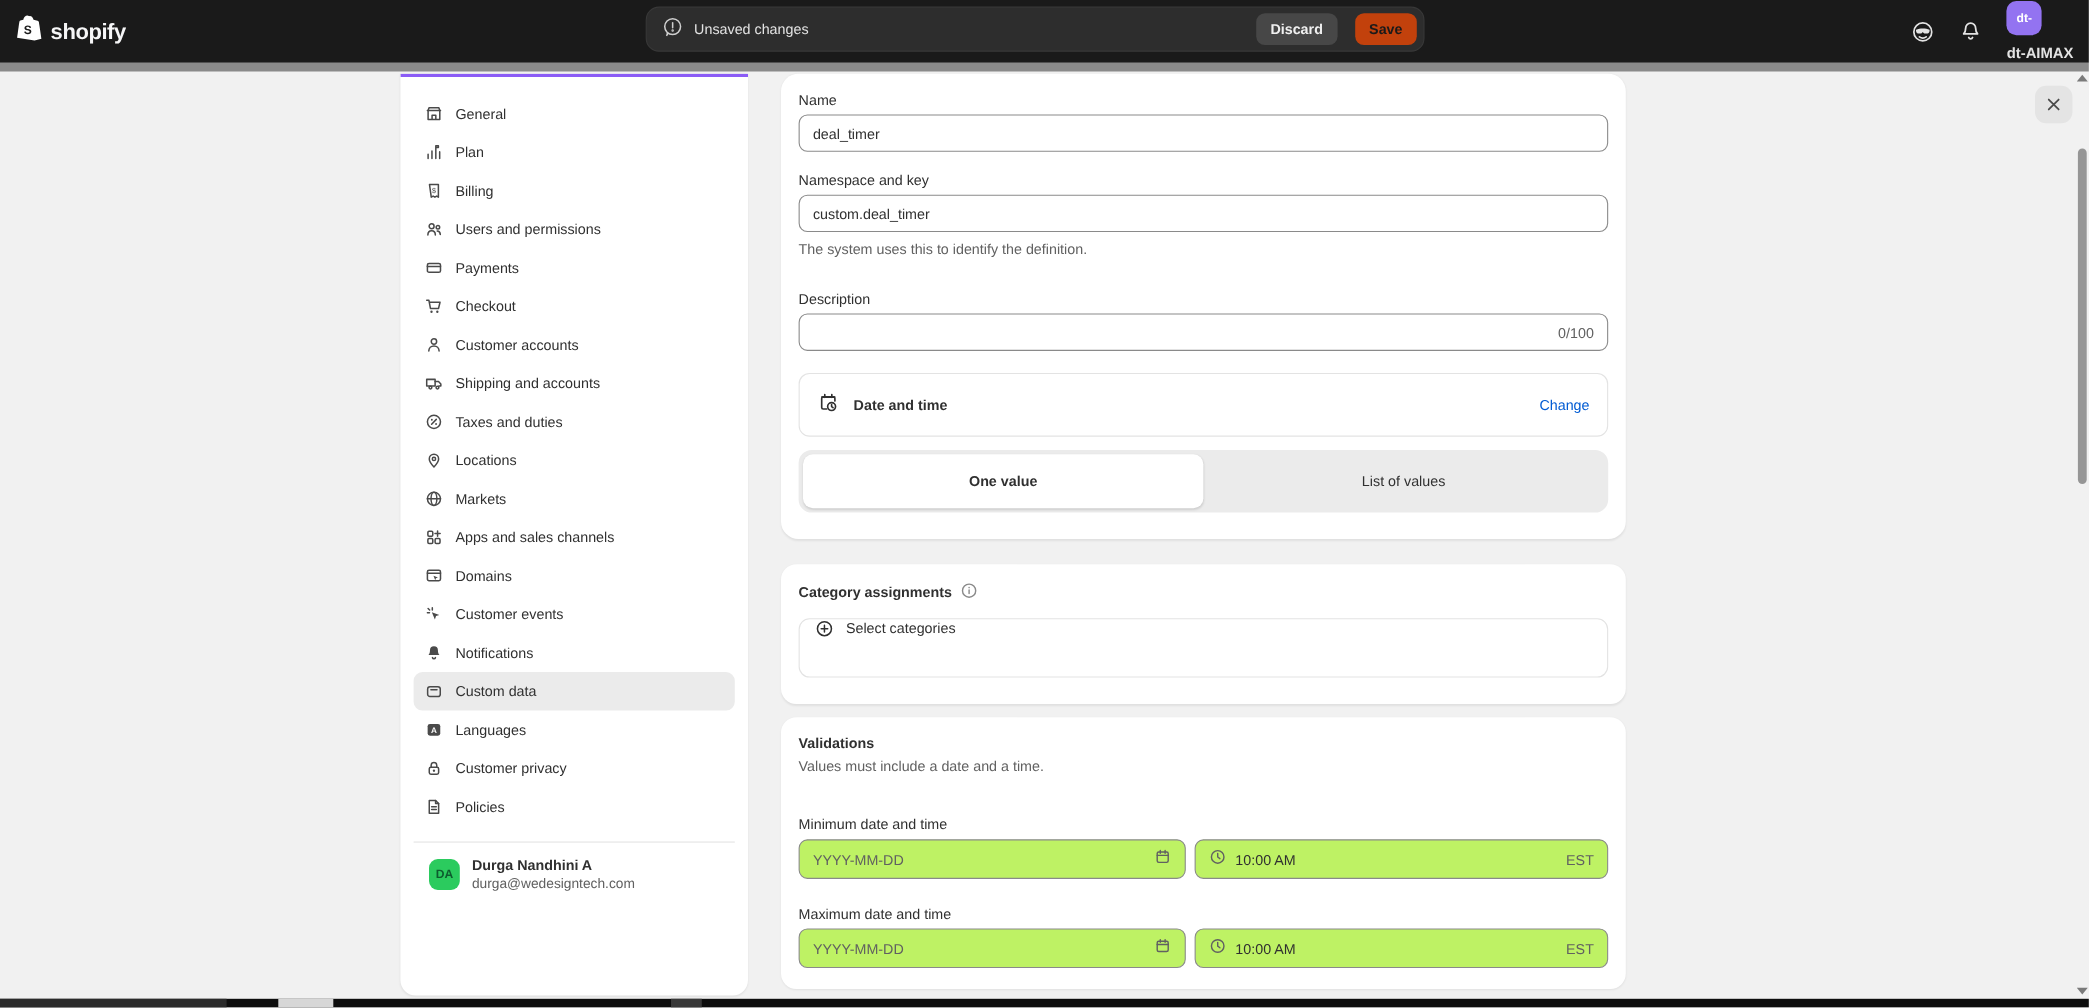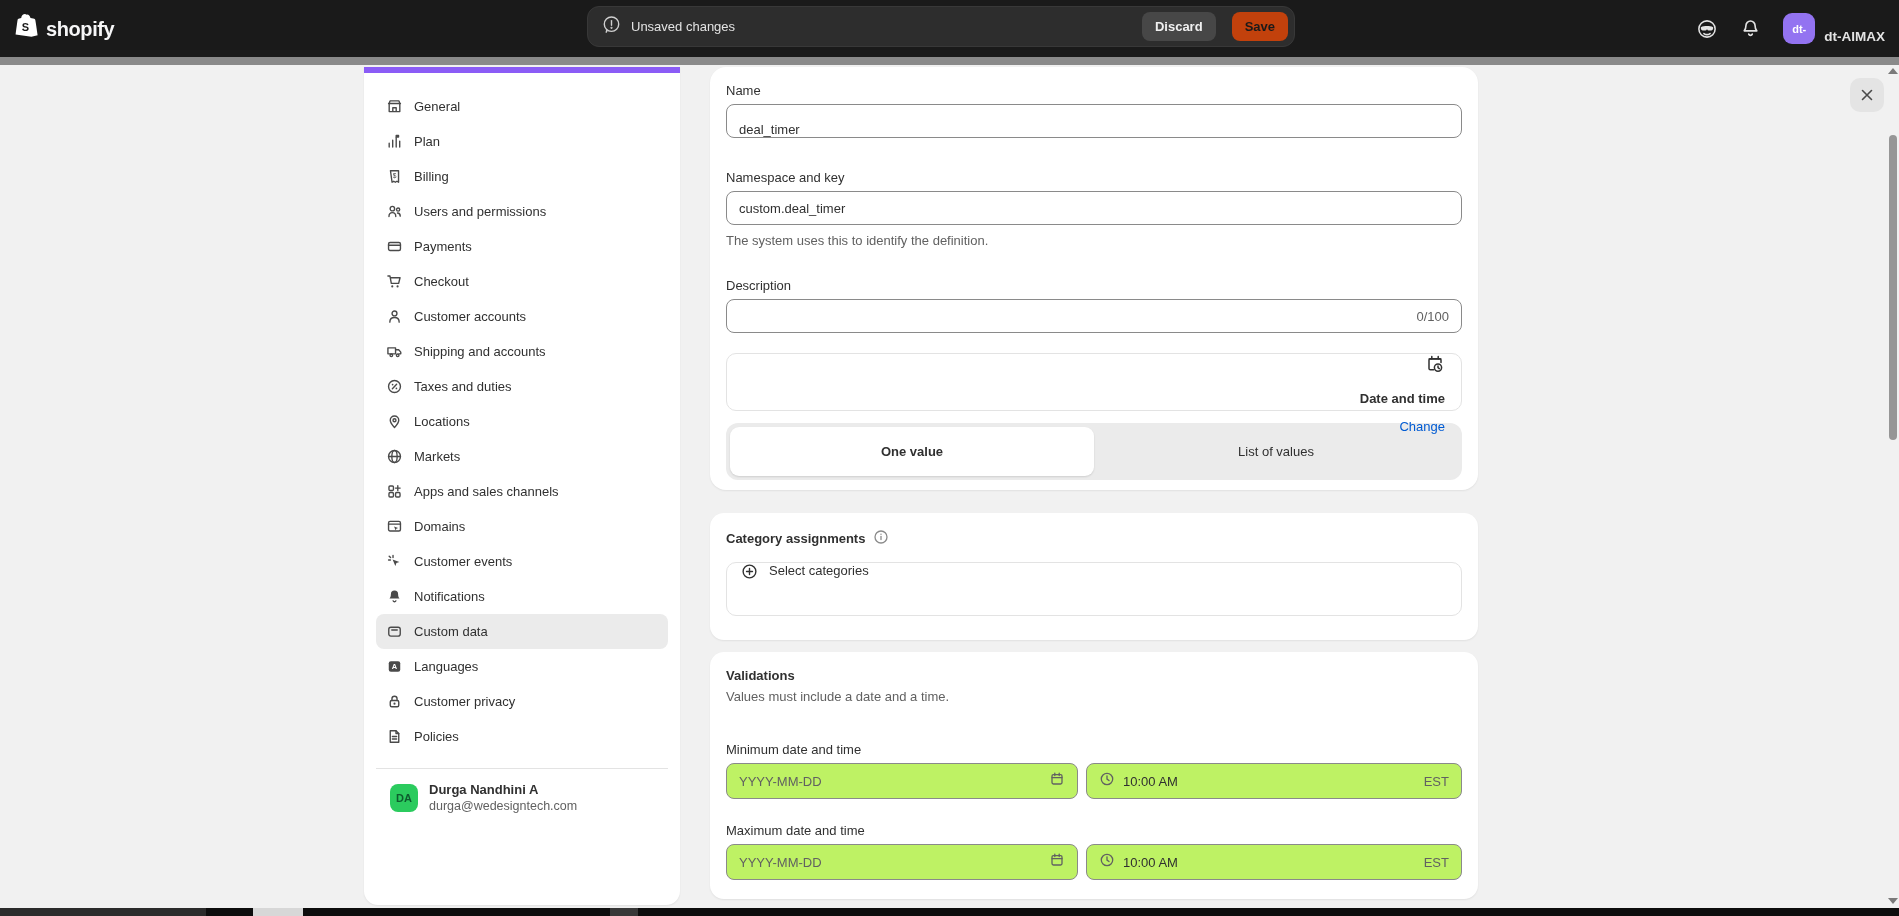--- a/index.html
+++ b/index.html
@@ -21,38 +21,38 @@
   .btn-discard {
     margin-left:auto; height:29px; padding:0 13px; background:#474747; border:none;
     border-radius:8px; color:#f0f0f0; font-size:13px; font-weight:600; font-family:inherit; cursor:pointer;
   }
   .btn-save {
     height:29px; padding:0 13px; background:#c2410c; border:none; margin-left:6px;
     border-radius:8px; color:#1a1a1a; font-size:13px; font-weight:600; font-family:inherit; cursor:pointer;
   }
   .topbar-right { position:absolute; right:14px; top:0; height:57px; display:flex; align-items:center; gap:22px; }
   .icon-btn { background:none; border:none; padding:0; cursor:pointer; display:flex; align-items:center; }
-  .store-chip { display:flex; align-items:flex-end; gap:9px; cursor:pointer; }
+  .store-chip { display:flex; align-items:flex-start; gap:9px; cursor:pointer;flex-direction:column; }
   .avatar-store {
     width:32px; height:31px; border-radius:9px; background:#9373f1;
     display:flex; align-items:center; justify-content:center;
     color:#ffffff; font-size:11px; font-weight:700;
   }
   .store-name { color:#e3e3e3; font-size:13.5px; font-weight:700; }
   
   .graystrip { position:absolute; left:0; top:57px; width:1899px; height:8px; background:#8a8a8a; }
   .bottombar { position:absolute; left:0; top:908px; width:1899px; height:8px; background:#0d0d0d; }
   .bottombar .bseg1 { position:absolute; left:0; top:0; width:206px; height:8px; background:#2b2b2b; }
   .bottombar .bseg2 { position:absolute; left:253px; top:0; width:50px; height:8px; background:#d7d7d7; }
   .bottombar .bseg3 { position:absolute; left:610px; top:0; width:28px; height:8px; background:#383838; }
   
   .sidebar {
     position:absolute; left:364px; top:67px; width:316px; height:838px;
     background:#ffffff; border-radius:0 0 14px 14px; box-shadow:0 1px 2px rgba(0,0,0,.07);
-    border-top:6px solid #8b5cf6;
+    border-top:3px solid #8b5cf6;
   }
   .nav { padding:16px 12px 0; }
   .nav-item {
     height:35px; display:flex; align-items:center; gap:11px; padding:0 10px;
     border-radius:8px; font-size:13px; color:#303030; cursor:pointer;
   }
   .nav-item.selected { background:#ebebeb; }
   .nav-item svg { flex:0 0 auto; stroke:#4a4a4a; fill:none; stroke-width:1.3; stroke-linecap:round; stroke-linejoin:round; }
   .user-footer {
     margin:14px 0 0; border-top:1px solid #e3e3e3; padding:12px 14px;
@@ -76,25 +76,25 @@
     height:34px; border:1px solid #8a8a8a; border-radius:8px; background:#fff;
     display:flex; align-items:center; padding:0 12px; gap:8px;
   }
   .tf input, .dtf input {
     border:none; outline:none; flex:1; min-width:0; background:transparent; padding:0;
     font-family:"Liberation Sans", sans-serif; font-size:13px; color:#303030;
   }
   .tf input::placeholder, .dtf input::placeholder { color:#616161; }
   .help { font-size:13px; color:#616161; margin:8px 0 0; }
   .counter { font-size:13px; color:#616161; }
-  .mb18 { margin-bottom:32px;align-items:flex-end; }
+  .mb18 { margin-bottom:18px; }
   .mb30 { margin-bottom:30px; }
   .type-row {
     margin-top:20px; border:1px solid #e3e3e3; border-radius:10px; height:58px;
-    display:flex; align-items:flex-end; gap:13px; padding:0 16px;flex-direction:column;
+    display:flex; align-items:center; gap:13px; padding:12px 16px;
   }
   .type-label { font-size:13px; font-weight:600; color:#303030; }
   .link { margin-left:auto; color:#005bd3; font-size:13px; text-decoration:none; cursor:pointer; }
   .seg { margin-top:12px; background:#ebebeb; border-radius:12px; height:57px; display:flex; padding:4px; }
   .seg-opt {
     flex:1; display:flex; align-items:center; justify-content:center;
     font-size:13px; color:#303030; border-radius:9px; cursor:pointer;
   }
   .seg-opt.selected { background:#fff; font-weight:600; box-shadow:0 1px 2px rgba(0,0,0,.12); }
   .card-title { display:flex; align-items:center; gap:8px; font-size:13px; font-weight:600; color:#303030; }

